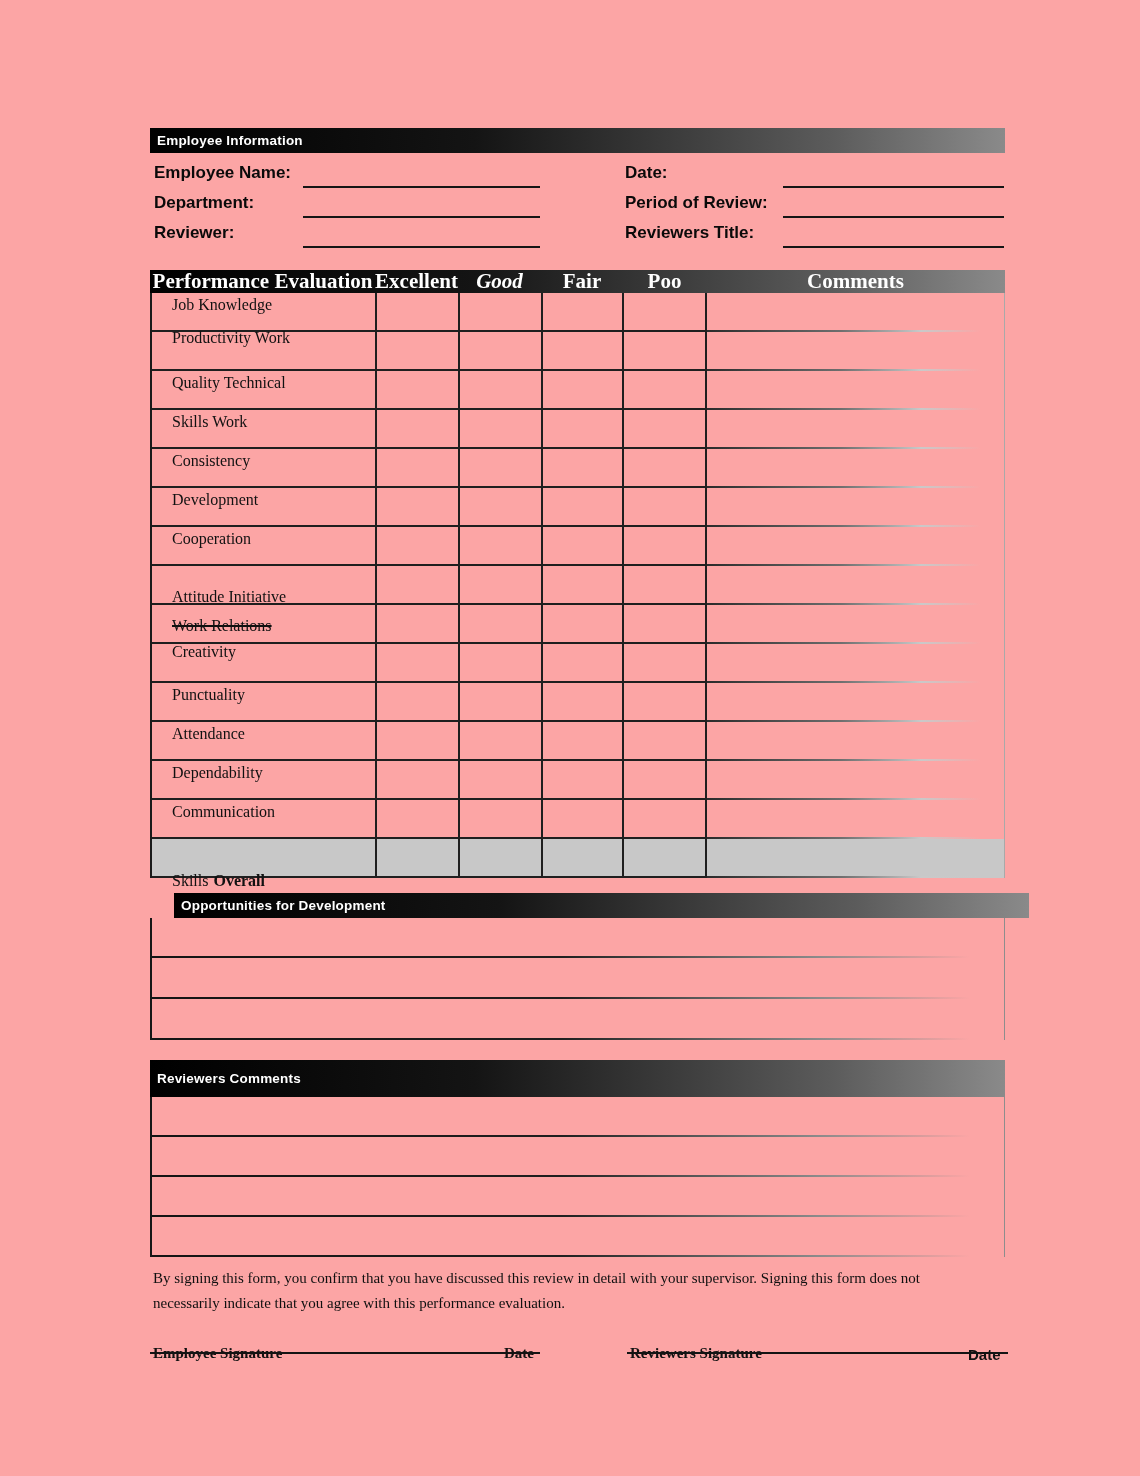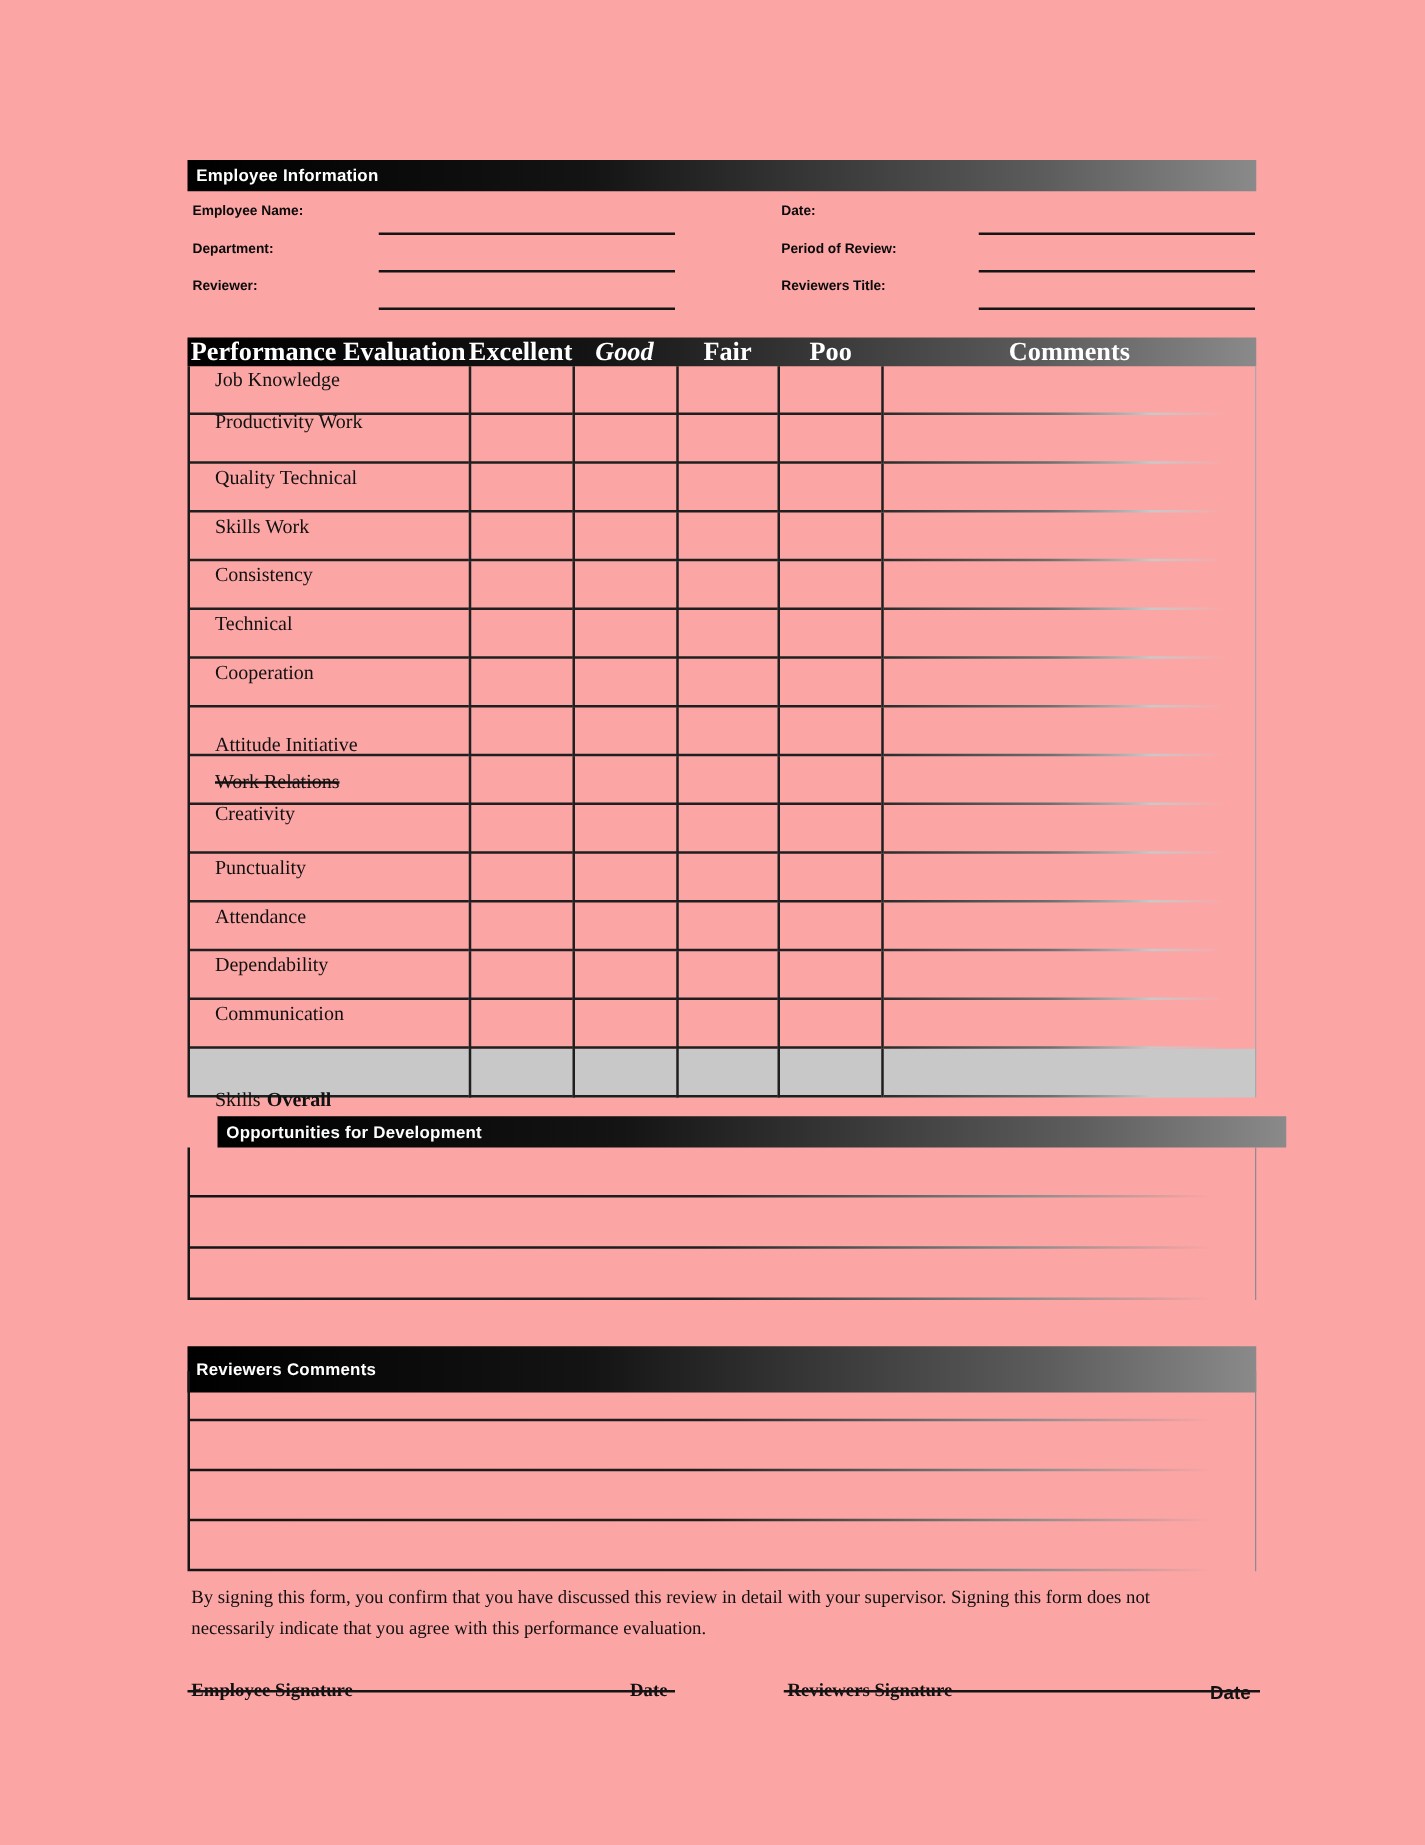--- a/index.html
+++ b/index.html
@@ -11,21 +11,21 @@
   
   .section-bar {
     position:absolute; left:150px; width:855px;
     background:linear-gradient(to right, #000 0%, #141414 38%, #5c5c5c 80%, #8a8a8a 100%);
     color:#fff; font-weight:700; font-size:13.5px;
     display:flex; align-items:center; padding-left:7px;
     letter-spacing:.2px;
   }
 
   
-  .fld-label { position:absolute; font-weight:700; font-size:11px; color:#0a0a0a; }
+  .fld-label { position:absolute; font-weight:700; font-size:17px; color:#0a0a0a; }
   .fld-line  { position:absolute; border-bottom:2px solid #151515; height:0; }
 
   
   .perf-head {
     position:absolute; left:150px; top:270px; width:855px; height:23px;
     background:linear-gradient(to right, #000 0%, #141414 38%, #5c5c5c 80%, #8a8a8a 100%);
     color:#fff; display:flex; font-family:"Liberation Serif", serif;
     font-weight:700; font-size:21px; line-height:23px; text-align:center;
   }
   .perf-head > div { overflow:hidden; white-space:nowrap; }
@@ -152,21 +152,21 @@
     <div class="t-row">
       <div class="row-label"><span>Consistency</span></div>
       <div class="cell"></div>
       <div class="cell"></div>
       <div class="cell c-fair"></div>
       <div class="cell"></div>
       <div class="comment-cell"></div>
     </div>
 
     <div class="t-row">
-      <div class="row-label"><span>Technical</span></div>
+      <div class="row-label"><span>Development</span></div>
       <div class="cell"></div>
       <div class="cell"></div>
       <div class="cell c-fair"></div>
       <div class="cell"></div>
       <div class="comment-cell"></div>
     </div>
 
     <div class="t-row">
       <div class="row-label"><span>Cooperation</span></div>
       <div class="cell"></div>
@@ -254,21 +254,21 @@
 
   <div class="section-bar" style="top:893px; height:25px;margin-left:24px;">
     <span>Opportunities for Development</span>
   </div>
   <div class="lined-box" style="top:918px; height:122px;">
     <div class="writing-line" style="height:40px;"></div>
     <div class="writing-line" style="height:41px;"></div>
     <div class="writing-line" style="height:41px;"></div>
   </div>
 
-  <div class="section-bar" style="top:1060px; height:37px;margin-top:17px;">
+  <div class="section-bar" style="top:1060px; height:37px;">
     <span>Reviewers Comments</span>
   </div>
   <div class="lined-box" style="top:1097px; height:160px;">
     <div class="writing-line" style="height:40px;"></div>
     <div class="writing-line" style="height:40px;"></div>
     <div class="writing-line" style="height:40px;"></div>
     <div class="writing-line" style="height:40px;"></div>
   </div>
 
   <div class="sign-note">By signing this form, you confirm that you have discussed this review in detail with your supervisor. Signing this form does not necessarily indicate that you agree with this performance evaluation.</div>

